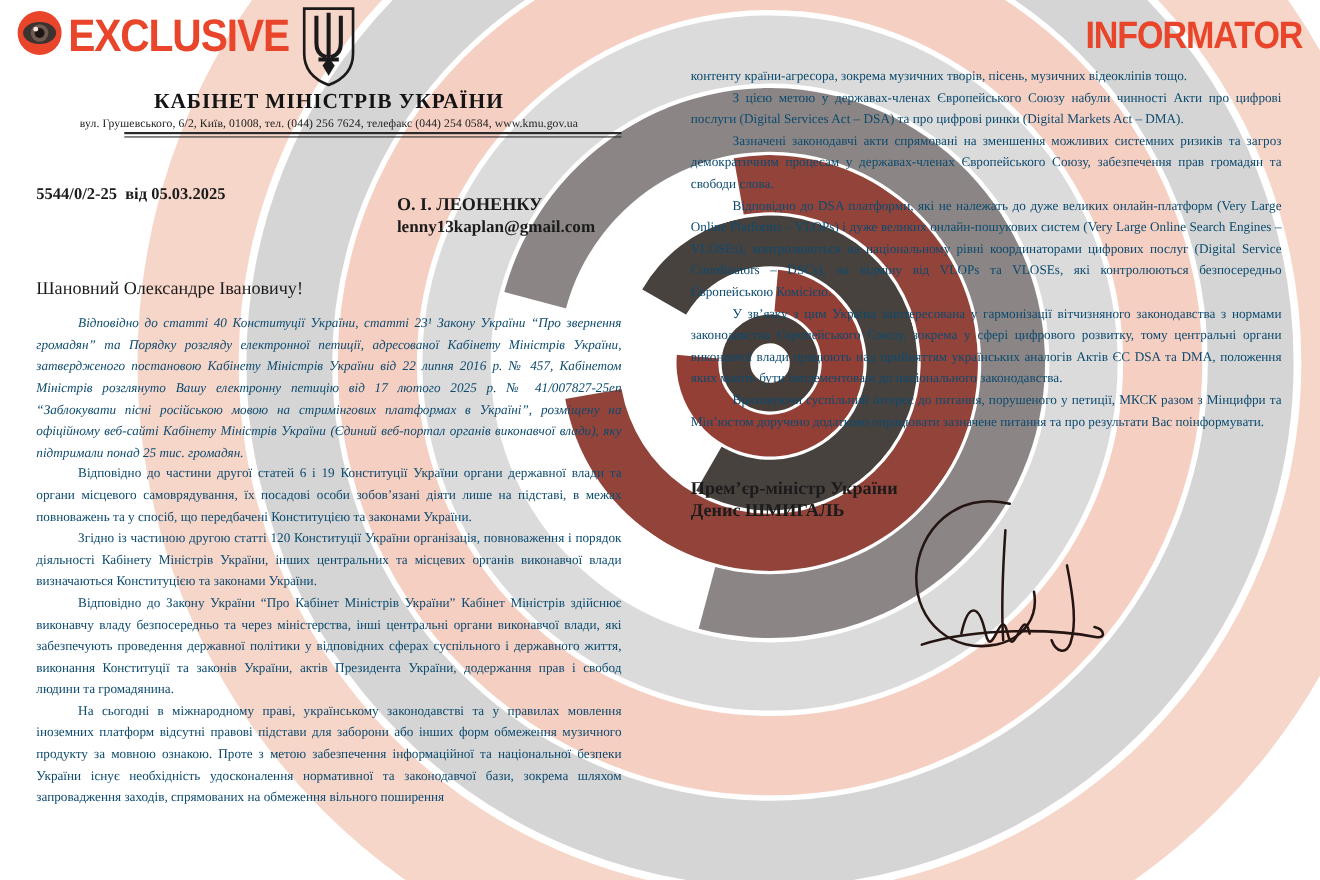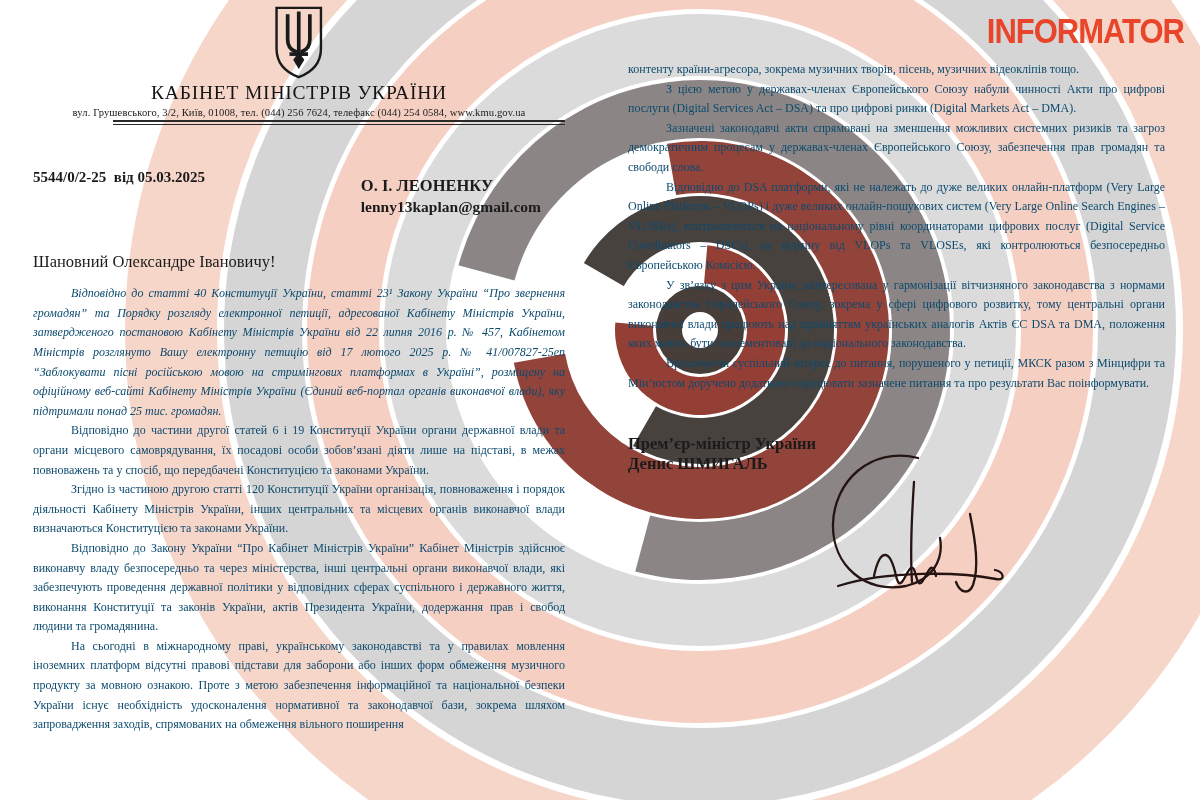--- a/index.html
+++ b/index.html
@@ -33,21 +33,21 @@
   .brand-left .wordmark { font-size:37px; }
   .brand-right { position:absolute; right:16px; top:12px; z-index:3; font-size:31px; transform-origin:top right; }
 
   
   .col-left  { position:absolute; left:33px;  top:6px;  width:532px; z-index:2; }
   .col-right { position:absolute; left:628px; top:60px; width:537px; z-index:2; }
 
   
   .letterhead { text-align:center; }
   .emblem { display:block; margin:0 auto; height:74px; }
-  .org-name { font-size:19.5px; font-weight:400; letter-spacing:0.8px; margin-top:2px; color:#141414; }
+  .org-name { font-size:19.5px; font-weight:700; letter-spacing:0.8px; margin-top:2px; color:#141414; }
   .address  { font-size:10.6px; margin-top:3px; color:#202020; letter-spacing:0.1px; }
   .dbl-rule { margin-top:2px; margin-left:80px; margin-right:0; height:5px;
               border-top:2.4px solid #2a2a2a; border-bottom:1.2px solid #2a2a2a; }
 
   
   .ref-row { display:flex; margin-top:44px; }
   .ref-number { font-size:15px; font-weight:700; white-space:pre; }
   .addressee { margin-left:auto; margin-right:24px; margin-top:6px; text-align:left; line-height:1.35; }
   .addressee .name  { font-size:16.5px; font-weight:700; }
   .addressee .email { font-size:15.5px; font-weight:700; }
@@ -75,37 +75,47 @@
     <div class="ring r3"></div>
     <div class="ring r4"></div>
     <div class="ring r5"></div>
     <div class="ring r6"></div>
     <div class="ring r7"></div>
     <div class="ring r8"></div>
     <div class="ring r9"></div>
     <div class="ring rdot"></div>
   </div>
 
+  <div class="brand-left">
+    <svg width="44" height="44" viewBox="0 0 44 44">
+      <circle cx="22" cy="22" r="20" fill="#e8452a"></circle>
+      <ellipse cx="22" cy="22" rx="15" ry="10" fill="#3c3330"></ellipse>
+      <circle cx="22" cy="22" r="8" fill="#6e5a50"></circle>
+      <circle cx="22" cy="22" r="4.5" fill="#1d1614"></circle>
+      <circle cx="18.5" cy="18.5" r="2.2" fill="#f6e9e2"></circle>
+    </svg>
+    <span class="wordmark">EXCLUSIVE</span>
+  </div>
   <div class="brand-right">INFORMATOR</div>
 
   <div class="col-left">
 
     <div class="letterhead">
       <svg class="emblem" viewBox="0 0 60 80">
         <path d="M6 2 H54 V46 Q54 68 30 77 Q6 68 6 46 Z" fill="none" stroke="#1a1a1a" stroke-width="2.6"></path>
         <g fill="none" stroke="#1a1a1a" stroke-width="4" stroke-linecap="square">
           <path d="M18 11 V36 Q18 46 26 49"></path>
           <path d="M42 11 V36 Q42 46 34 49"></path>
           <path d="M30 8 V52"></path>
           <path d="M22 52 H38"></path>
         </g>
         <path d="M30 50 L24 58 L30 68 L36 58 Z" fill="#1a1a1a"></path>
       </svg>
       <div class="org-name">КАБІНЕТ МІНІСТРІВ УКРАЇНИ</div>
-      <div class="address">вул. Грушевського, 3/2, Київ, 01008, тел. (044) 256 7624, телефакс (044) 254 0584, www.kmu.gov.ua</div>
+      <div class="address">вул. Грушевського, 6/2, Київ, 01008, тел. (044) 256 7624, телефакс (044) 254 0584, www.kmu.gov.ua</div>
       <div class="dbl-rule"></div>
     </div>
 
     <div class="ref-row">
       <div class="ref-number">5544/0/2-25  від 05.03.2025</div>
       <div class="addressee">
         <div class="name">О. І. ЛЕОНЕНКУ</div>
         <div class="email">lenny13kaplan@gmail.com</div>
       </div>
     </div>

